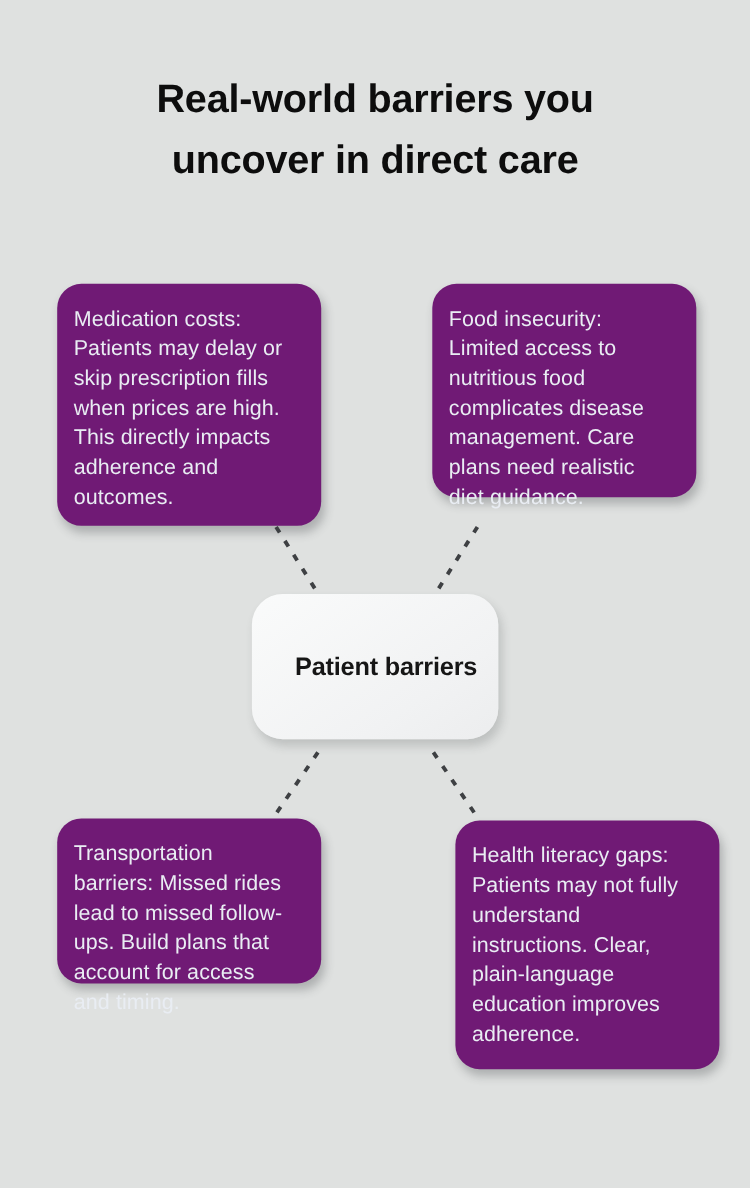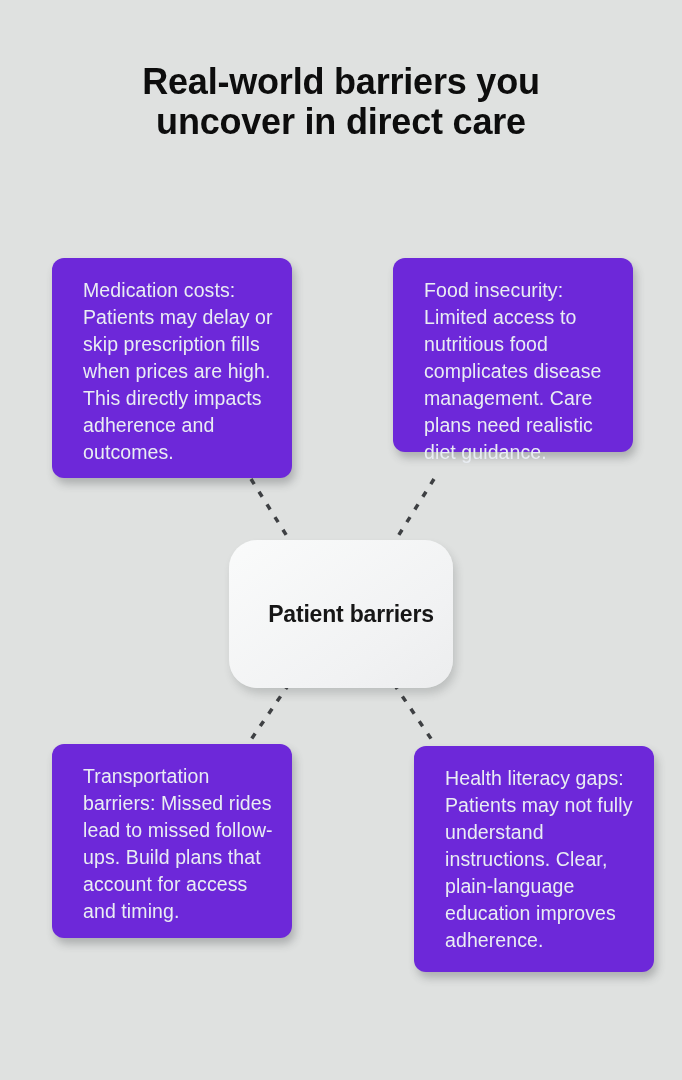--- a/index.html
+++ b/index.html
@@ -16,60 +16,60 @@
     overflow: hidden;
   }
   .title {
     position: absolute;
     top: 62px;
     left: 0;
     width: 682px;
     margin: 0;
     text-align: center;
     font-size: 36px;
-    line-height: 40px;
+    line-height: 55px;
     font-weight: 700;
     color: #0d0d0d;
     white-space: pre-line;
     letter-spacing: -0.2px;
   }
   .connectors {
     position: absolute;
     top: 0;
     left: 0;
     pointer-events: none;
   }
   .node {
     position: absolute;
     box-sizing: border-box;
   }
   .node.blue {
     width: 240px;
-    background: #6d28d9;
-    border-radius: 12px;
+    background: #701a75;
+    border-radius: 22px;
     box-shadow: 3px 6px 9px rgba(60, 64, 66, 0.30);
     color: #e9edf3;
-    padding: 19px 8px 16px 31px;
+    padding: 19px 8px 16px 15px;
   }
   .node.blue p {
     margin: 0;
     font-size: 19.5px;
     line-height: 27px;
     white-space: pre-line;
     letter-spacing: 0.1px;
   }
   .node-tl { left: 52px;  top: 258px; height: 220px; }
   .node-tr { left: 393px; top: 258px; height: 194px; }
-  .node-bl { left: 52px;  top: 744px; height: 194px; }
+  .node-bl { left: 52px;  top: 744px; height: 150px; }
   .node-br { left: 414px; top: 746px; height: 226px; }
   .node.center {
     left: 229px;
     top: 540px;
     width: 224px;
-    height: 148px;
+    height: 132px;
     background: linear-gradient(145deg, #fafbfb 0%, #f1f2f3 70%, #ecedee 100%);
     border-radius: 28px;
     box-shadow: 3px 6px 9px rgba(60, 64, 66, 0.20);
     display: flex;
     align-items: center;
     justify-content: center;
     padding-left: 20px;
   }
   .node.center .center-label {
     font-size: 23px;

